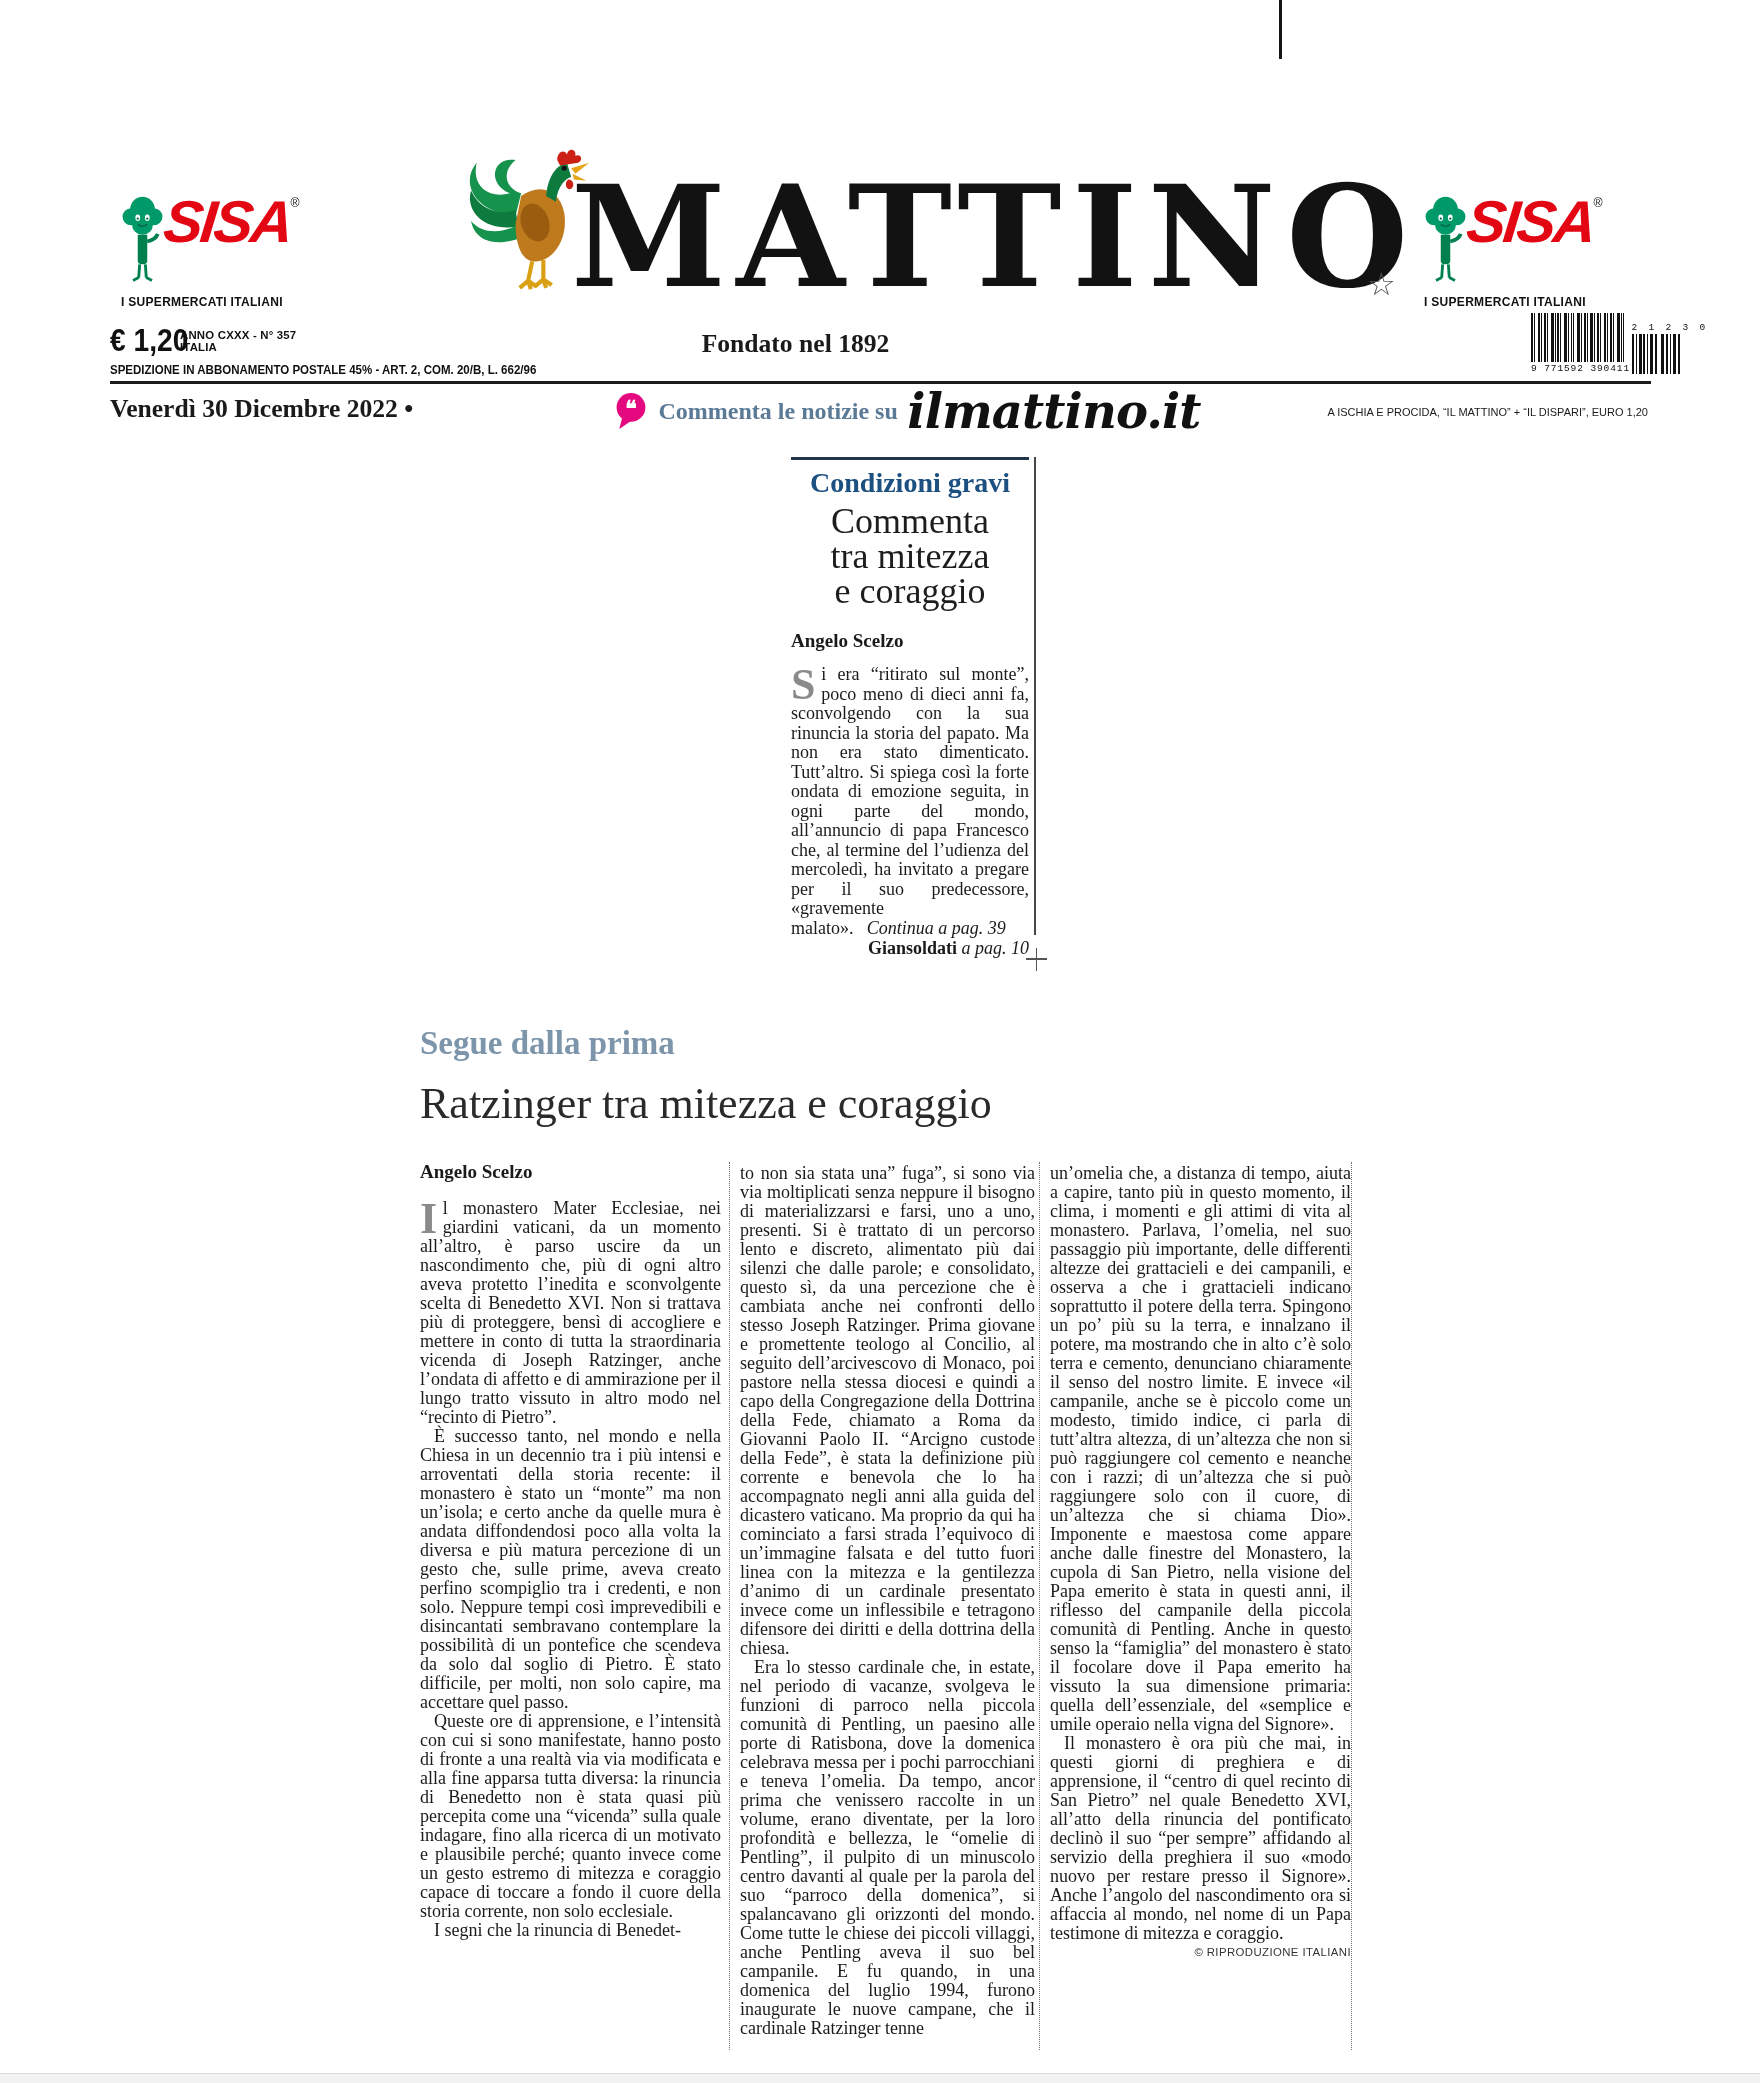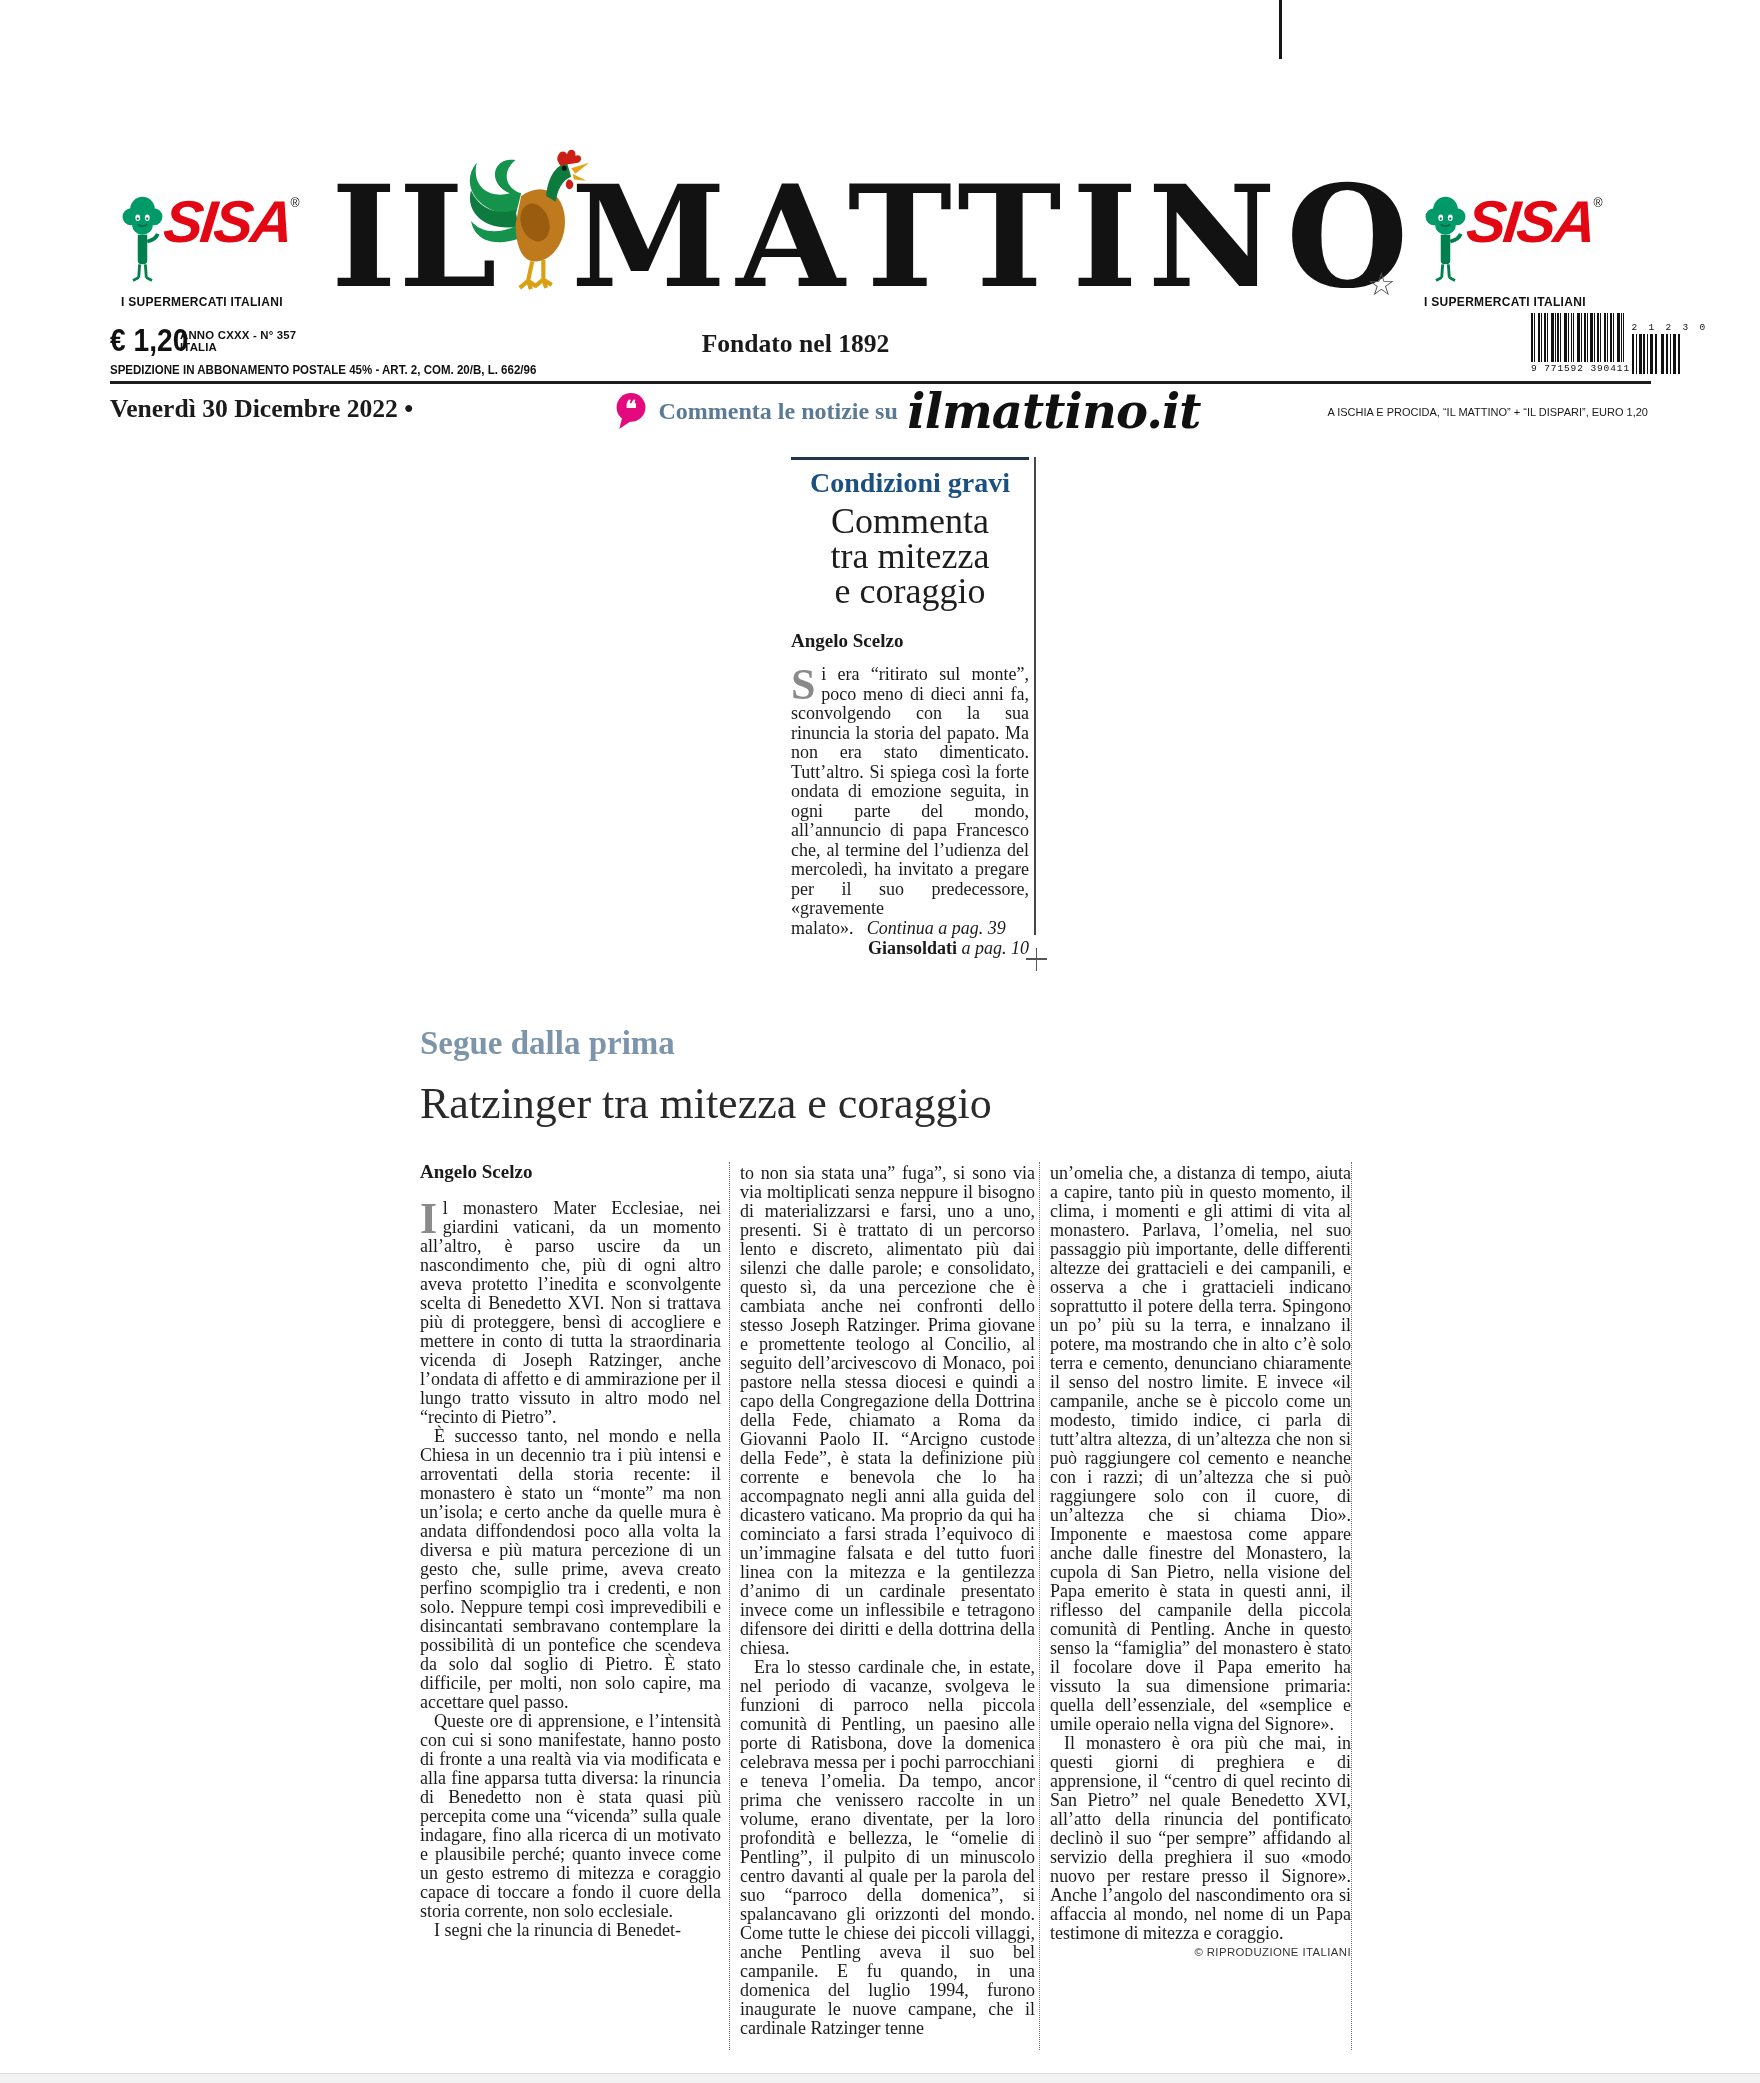--- a/index.html
+++ b/index.html
@@ -111,21 +111,20 @@
         <path d="M17 43 L 17 70 Q 17 74 21 74 L 23 74 Q 27 74 27 70 L 27 43 Z" fill="#00804f"></path>
         <path d="M27 50 Q 36 48 38 42" stroke="#00804f" stroke-width="4" fill="none"></path>
         <path d="M19 74 L 18 88 M 25 74 L 26 88 M 18 88 L 12 91 M 26 88 L 32 91" stroke="#00804f" stroke-width="3" fill="none"></path>
       </svg>
       <span class="sisa-word">SISA</span>
       <span class="sisa-reg">®</span>
     </div>
     <div class="sisa-tag">I SUPERMERCATI ITALIANI</div>
   </div>
 
-  <div class="abs mast mast-il">IL</div>
   <svg class="abs" style="left:460px;top:144px;" width="132" height="157" viewBox="0 0 95 110">
     <path d="M40 50 C 10 48, 0 26, 12 12 C 8 30, 22 38, 36 34 C 20 28, 22 8, 40 10 C 30 18, 32 30, 44 34 Z" fill="#15924c"></path>
     <path d="M42 58 C 14 62, 4 44, 8 32 C 14 46, 28 50, 40 46 Z" fill="#0d7a3e"></path>
     <path d="M44 66 C 22 74, 10 66, 8 54 C 16 64, 32 63, 42 56 Z" fill="#15924c"></path>
     <path d="M44 36 C 58 26, 72 32, 75 48 C 78 66, 68 82, 55 83 C 45 84, 40 72, 40 56 Z" fill="#c07a1e"></path>
     <ellipse cx="54" cy="55" rx="10" ry="14" fill="#9a5d10" transform="rotate(-20 54 55)"></ellipse>
     <path d="M62 36 C 63 24, 68 14, 77 12 L 80 22 C 73 25, 70 32, 69 40 Z" fill="#0d7a3e"></path>
     <path d="M70 10 C 70 4, 75 2, 77 6 C 78 1, 84 2, 83 7 C 87 5, 89 10, 85 12 L 72 14 Z" fill="#cc2016"></path>
     <path d="M80 16 L 93 12 L 83 20 Z" fill="#e2a418"></path>
     <path d="M81 20 L 91 25 L 82 24 Z" fill="#e2a418"></path>

